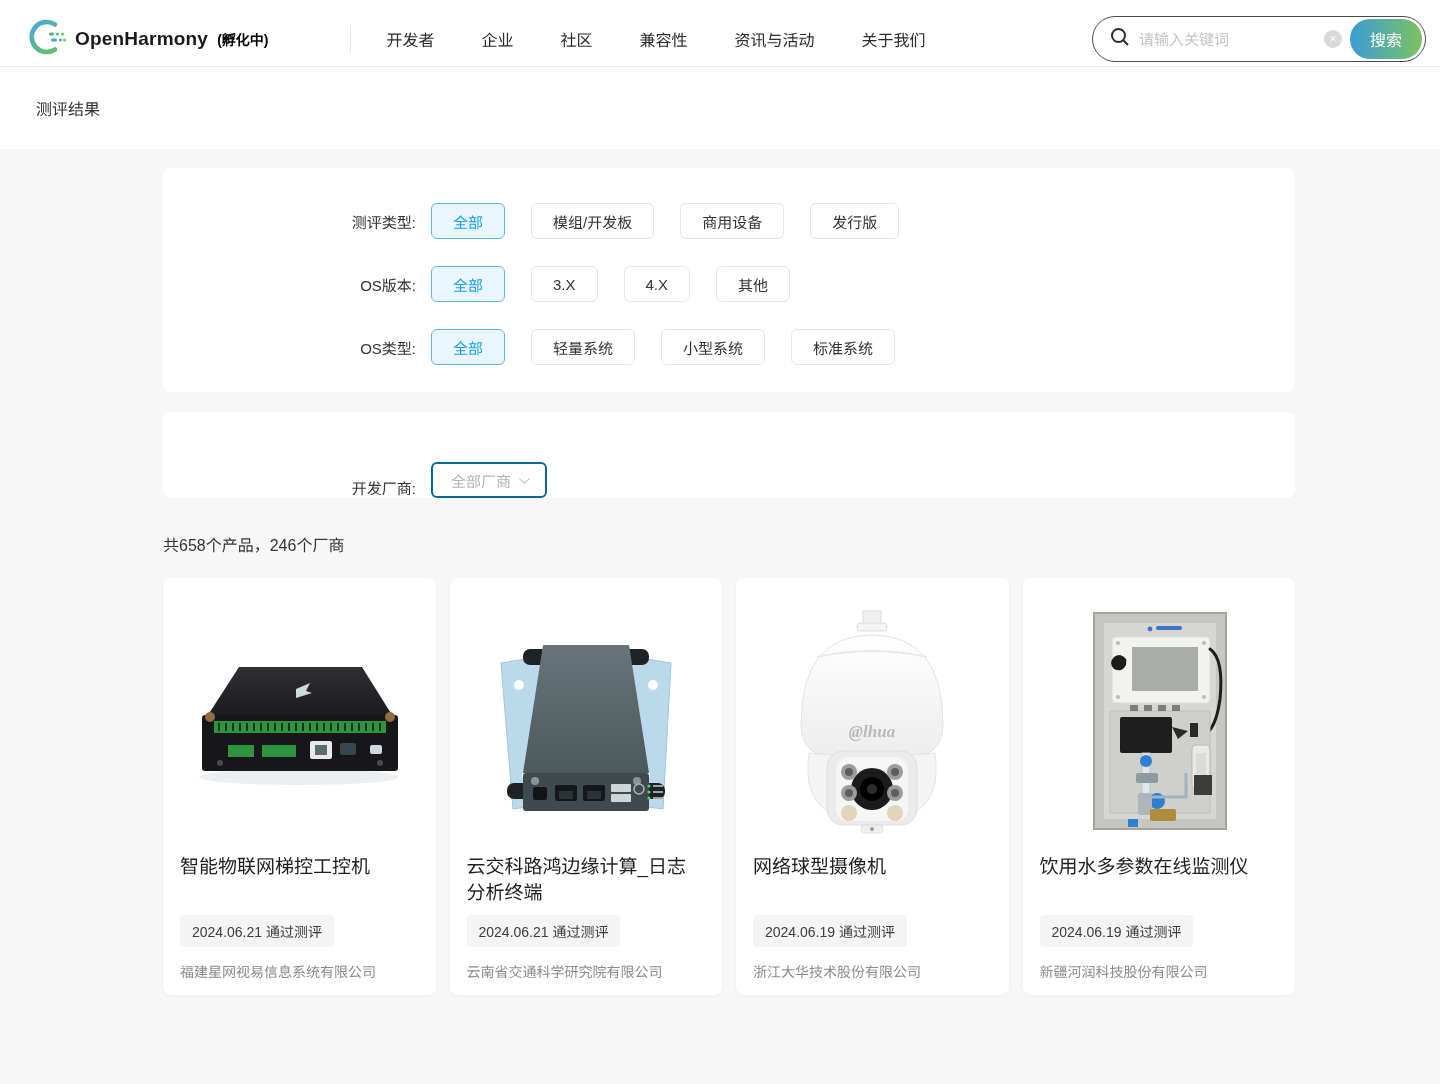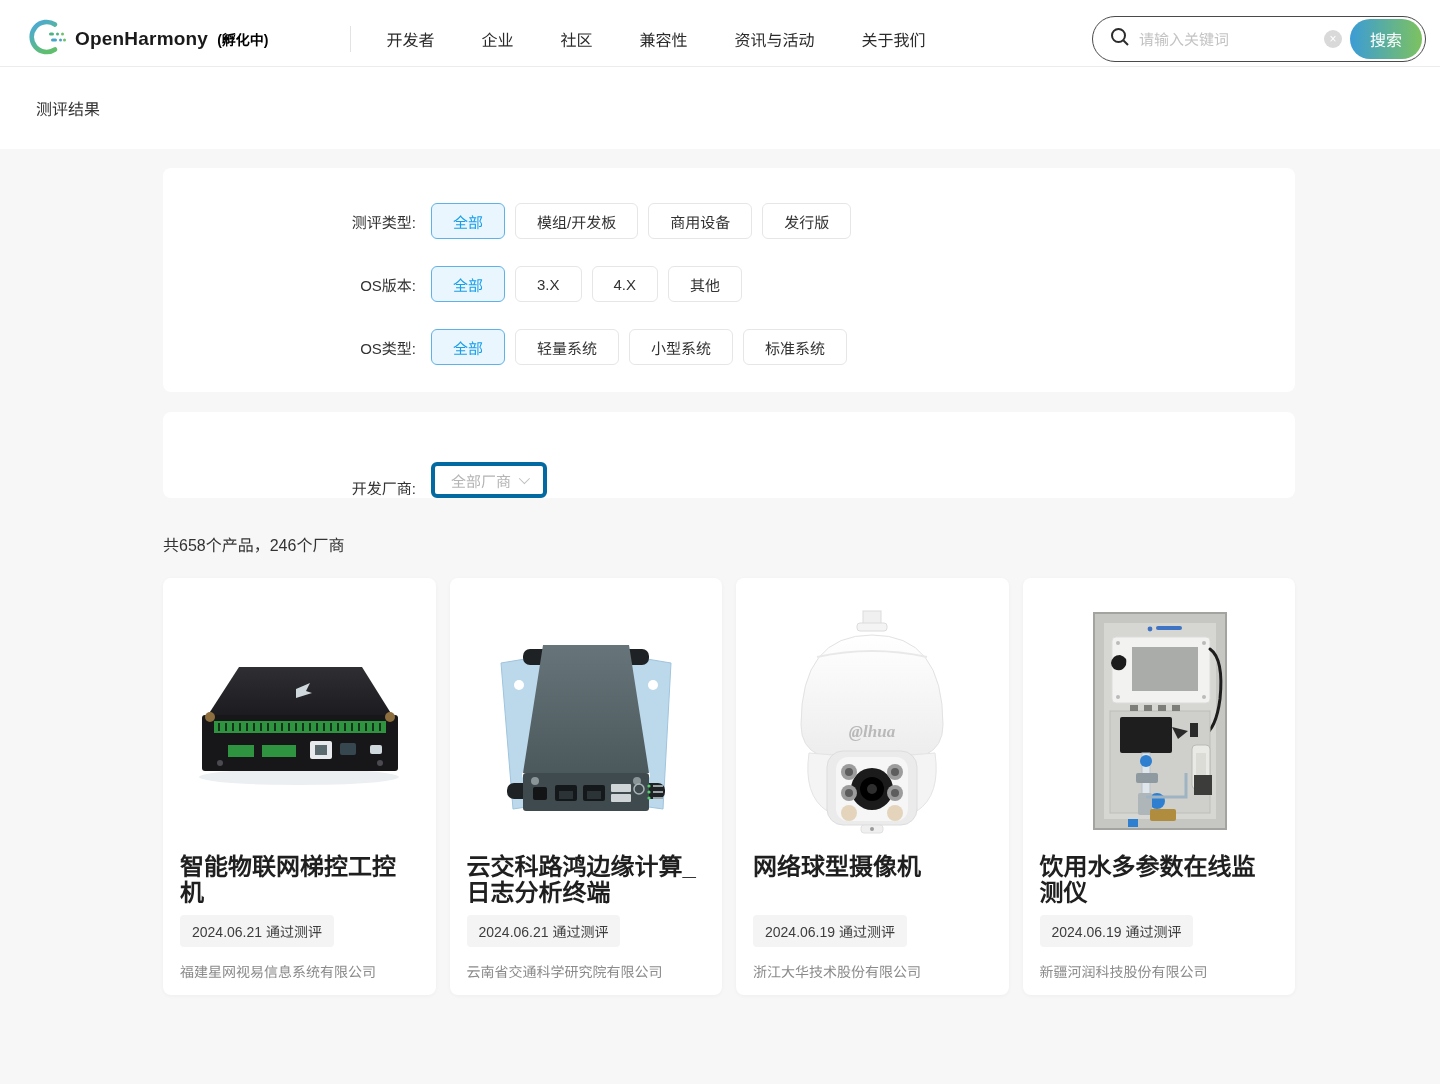--- a/index.html
+++ b/index.html
@@ -60,49 +60,49 @@
     border:none; outline:none; flex:1; font-size:15px; color:#333;
     background:transparent; font-family:inherit;
   }
   .big-search input::placeholder { color:#9b9b9b; }
 
   .panel { background:#fff; border-radius:8px; }
   .filter-panel { margin-top:19px; padding:35px 30px 27px 0; }
   .filter-row { display:flex; align-items:center; margin-bottom:27px; }
   .filter-row:last-child { margin-bottom:0; }
   .filter-label { width:268px; text-align:right; font-size:15px; color:#333; flex:0 0 auto; padding-right:15px; }
-  .chips { display:flex; gap:10px; }
+  .chips { display:flex; gap:26px; }
   .chip {
     height:36px; padding:0 21px; border-radius:6px; border:1px solid #e6e6e6;
     background:#fff; color:#333; font-size:15px; cursor:pointer; font-family:inherit;
     display:inline-flex; align-items:center;
   }
   .chip.active { background:#e9f6fe; border-color:#5fb2e8; color:#1a9ee8; }
 
   .vendor-panel { margin-top:20px; height:86px; display:flex; align-items:flex-end; padding-left:0; }
   .vendor-label { width:268px; text-align:right; font-size:15px; color:#333; padding-right:15px; flex:0 0 auto; }
   .vendor-select {
-    width:116px; height:36px; border:4px solid #0369a1; border-radius:6px;
+    width:116px; height:36px; border:2px solid #0369a1; border-radius:6px;
     display:flex; align-items:center; justify-content:center; gap:8px;
     color:#b5b5b5; font-size:15px; cursor:pointer; background:#fff;
   }
   .chev { width:8px; height:8px; border-right:1.5px solid #c0c0c0; border-bottom:1.5px solid #c0c0c0; transform:rotate(45deg) translateY(-2px); }
 
   .result-summary { margin-top:34px; font-size:16px; color:#333; }
 
   
   .cards { margin-top:22px; display:grid; grid-template-columns:repeat(4,1fr); gap:14px; }
   .card {
     background:#fff; border-radius:8px; padding:16px 17px 14px;
     box-shadow:0 1px 4px rgba(0,0,0,.04); cursor:pointer;
     display:flex; flex-direction:column; height:417px;
   }
   .card-img { height:255px; display:flex; align-items:center; justify-content:center; background:#fff; }
   .card-title {
-    margin-top:8px; font-size:24px; line-height:26px; font-weight:700; color:#1f1f1f;
+    margin-top:8px; font-size:19px; line-height:26px; font-weight:400; color:#1f1f1f;
     min-height:52px;
   }
   .card-badge {
     margin-top:9px; align-self:flex-start;
     background:#f4f4f5; border-radius:4px; padding:6px 12px;
     font-size:14px; color:#3d3d3d;
   }
   .card-company { margin-top:14px; font-size:14px; color:#8b8b8b; }
 </style>
 </head>

